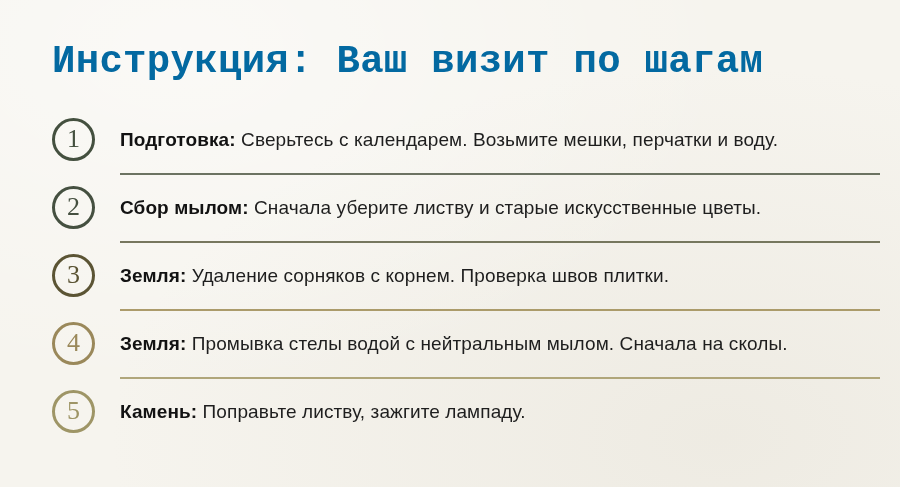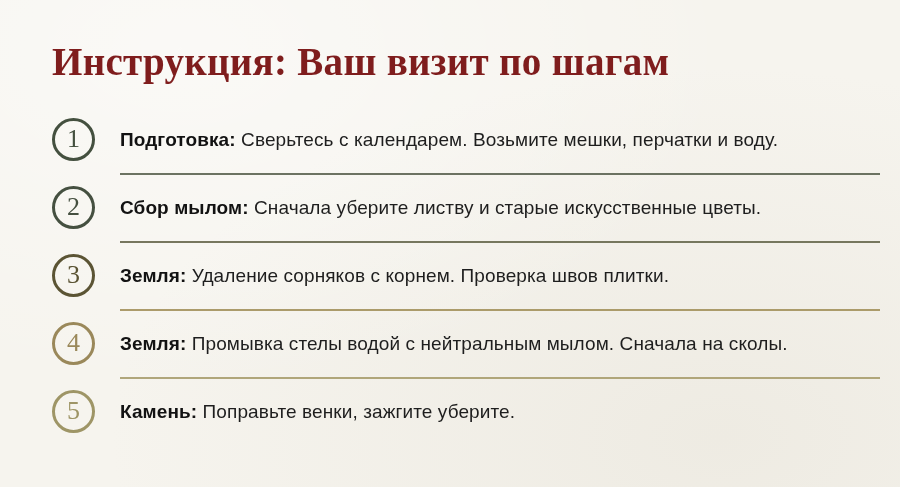--- a/index.html
+++ b/index.html
@@ -71,21 +71,21 @@
     width: 760px;
     margin-left: 68px;
     background: #5c6452;
     opacity: 0.9;
   }
 </style>
 </head>
 <body style="background-color: rgb(246, 244, 238);">
 
 <div class="page">
-  <h1 class="title" style="color: #7f1d1d;">Инструкция: Ваш визит по шагам</h1>
+  <h1 class="title" style="color: #0369a1; font-family: Liberation Mono, monospace;">Инструкция: Ваш визит по шагам</h1>
 
   <div class="steps">
 
     <div class="step">
       <div class="circle" style="border-color: rgb(68, 80, 63); color: rgb(68, 80, 63);">
         <span>1</span>
       </div>
       <div class="step-text" style="color: rgb(30, 30, 30);"><span class="step-label">Подготовка:</span><span> Сверьтесь с календарем. Возьмите мешки, перчатки и воду.</span></div>
     </div>
     <div class="divider" style="background: rgb(92, 100, 82);"></div>
@@ -111,17 +111,17 @@
         <span>4</span>
       </div>
       <div class="step-text" style="color: rgb(30, 30, 30);"><span class="step-label">Земля:</span><span> Промывка стелы водой с нейтральным мылом. Сначала на сколы.</span></div>
     </div>
     <div class="divider" style="background: rgb(169, 157, 110);"></div>
 
     <div class="step">
       <div class="circle" style="border-color: rgb(158, 149, 102); color: rgb(158, 149, 102);">
         <span>5</span>
       </div>
-      <div class="step-text" style="color: rgb(30, 30, 30);"><span class="step-label">Камень:</span><span> Поправьте венки, зажгите уберите.</span></div>
+      <div class="step-text" style="color: rgb(30, 30, 30);"><span class="step-label">Камень:</span><span> Поправьте листву, зажгите лампаду.</span></div>
     </div>
 
   </div>
 </div>
 
 </body></html>

